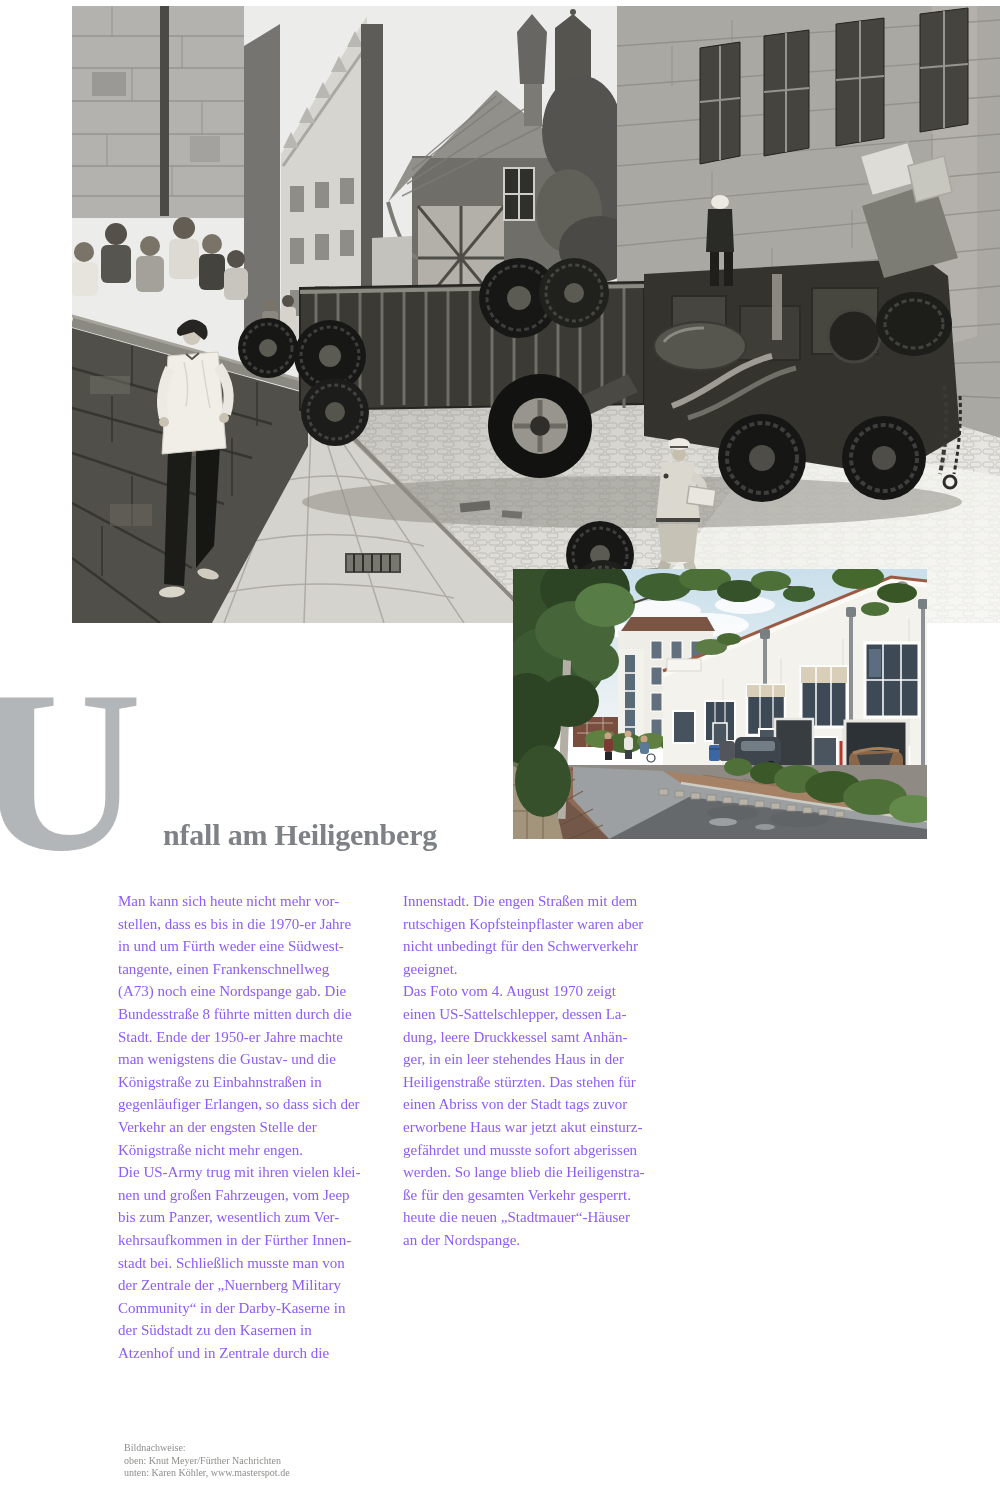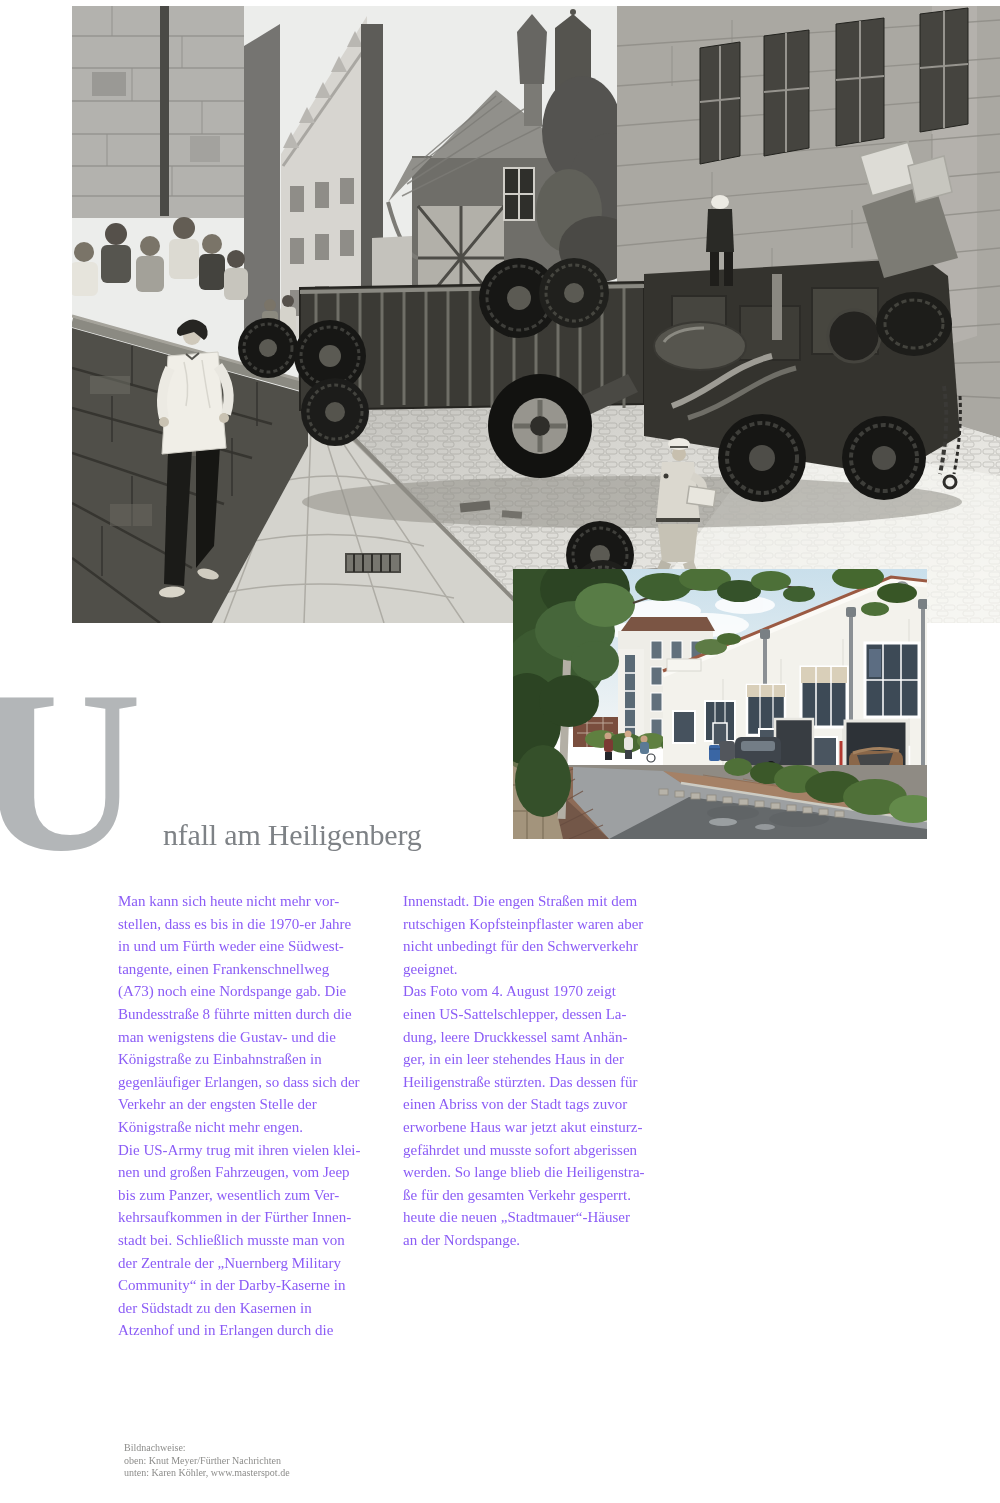--- a/index.html
+++ b/index.html
@@ -5,21 +5,21 @@
   html,body{margin:0;padding:0;background:#ffffff;}
   .page{position:relative;width:1000px;height:1503px;background:#ffffff;overflow:hidden;
         font-family:"Liberation Serif",serif;}
   figure{margin:0;padding:0;}
   .photo-bw{position:absolute;left:72px;top:6px;width:928px;height:617px;}
   .photo-color{position:absolute;left:513px;top:569px;width:414px;height:270px;}
   .photo-bw svg,.photo-color svg{display:block;width:100%;height:100%;}
   .dropcap{position:absolute;left:-24px;top:657px;font-size:230px;line-height:1;
            font-weight:bold;color:#b3b6b8;}
   .title{position:absolute;left:163px;top:820px;margin:0;font-size:30px;line-height:1;
-         font-weight:normal;color:#7e8286;letter-spacing:-0.2px;}
+         font-weight:bold;color:#7e8286;letter-spacing:-0.2px;}
   .col{position:absolute;top:890px;font-size:15px;line-height:22.6px;color:#8b5cf6;}
   .col .line{white-space:nowrap;}
   .col-left{left:118px;width:278px;}
   .col-right{left:403px;width:280px;}
   .credits{position:absolute;left:124px;top:1442px;font-size:10px;line-height:12.6px;
            color:#8d8d8b;}
 </style>
 </head>
 <body>
 
@@ -613,45 +613,46 @@
   <div class="dropcap">U</div>
   <h1 class="title">nfall am Heiligenberg</h1>
 
   <div class="col col-left">
       <div class="line">Man kann sich heute nicht mehr vor-</div>
       <div class="line">stellen, dass es bis in die 1970-er Jahre</div>
       <div class="line">in und um Fürth weder eine Südwest-</div>
       <div class="line">tangente, einen Frankenschnellweg</div>
       <div class="line">(A73) noch eine Nordspange gab. Die</div>
       <div class="line">Bundesstraße 8 führte mitten durch die</div>
+      <div class="line">Stadt. Ende der 1950-er Jahre machte</div>
       <div class="line">man wenigstens die Gustav- und die</div>
       <div class="line">Königstraße zu Einbahnstraßen in</div>
       <div class="line">gegenläufiger Erlangen, so dass sich der</div>
       <div class="line">Verkehr an der engsten Stelle der</div>
       <div class="line">Königstraße nicht mehr engen.</div>
       <div class="line">Die US-Army trug mit ihren vielen klei-</div>
       <div class="line">nen und großen Fahrzeugen, vom Jeep</div>
       <div class="line">bis zum Panzer, wesentlich zum Ver-</div>
       <div class="line">kehrsaufkommen in der Fürther Innen-</div>
       <div class="line">stadt bei. Schließlich musste man von</div>
       <div class="line">der Zentrale der „Nuernberg Military</div>
       <div class="line">Community“ in der Darby-Kaserne in</div>
       <div class="line">der Südstadt zu den Kasernen in</div>
-      <div class="line">Atzenhof und in Erlangen durch die</div>
+      <div class="line">Atzenhof und in Zentrale durch die</div>
     </div>
   <div class="col col-right">
       <div class="line">Innenstadt. Die engen Straßen mit dem</div>
       <div class="line">rutschigen Kopfsteinpflaster waren aber</div>
       <div class="line">nicht unbedingt für den Schwerverkehr</div>
       <div class="line">geeignet.</div>
       <div class="line">Das Foto vom 4. August 1970 zeigt</div>
       <div class="line">einen US-Sattelschlepper, dessen La-</div>
       <div class="line">dung, leere Druckkessel samt Anhän-</div>
       <div class="line">ger, in ein leer stehendes Haus in der</div>
-      <div class="line">Heiligenstraße stürzten. Das dessen für</div>
+      <div class="line">Heiligenstraße stürzten. Das stehen für</div>
       <div class="line">einen Abriss von der Stadt tags zuvor</div>
       <div class="line">erworbene Haus war jetzt akut einsturz-</div>
       <div class="line">gefährdet und musste sofort abgerissen</div>
       <div class="line">werden. So lange blieb die Heiligenstra-</div>
       <div class="line">ße für den gesamten Verkehr gesperrt.</div>
       <div class="line">heute die neuen „Stadtmauer“-Häuser</div>
       <div class="line">an der Nordspange.</div>
     </div>
 
   <div class="credits">

